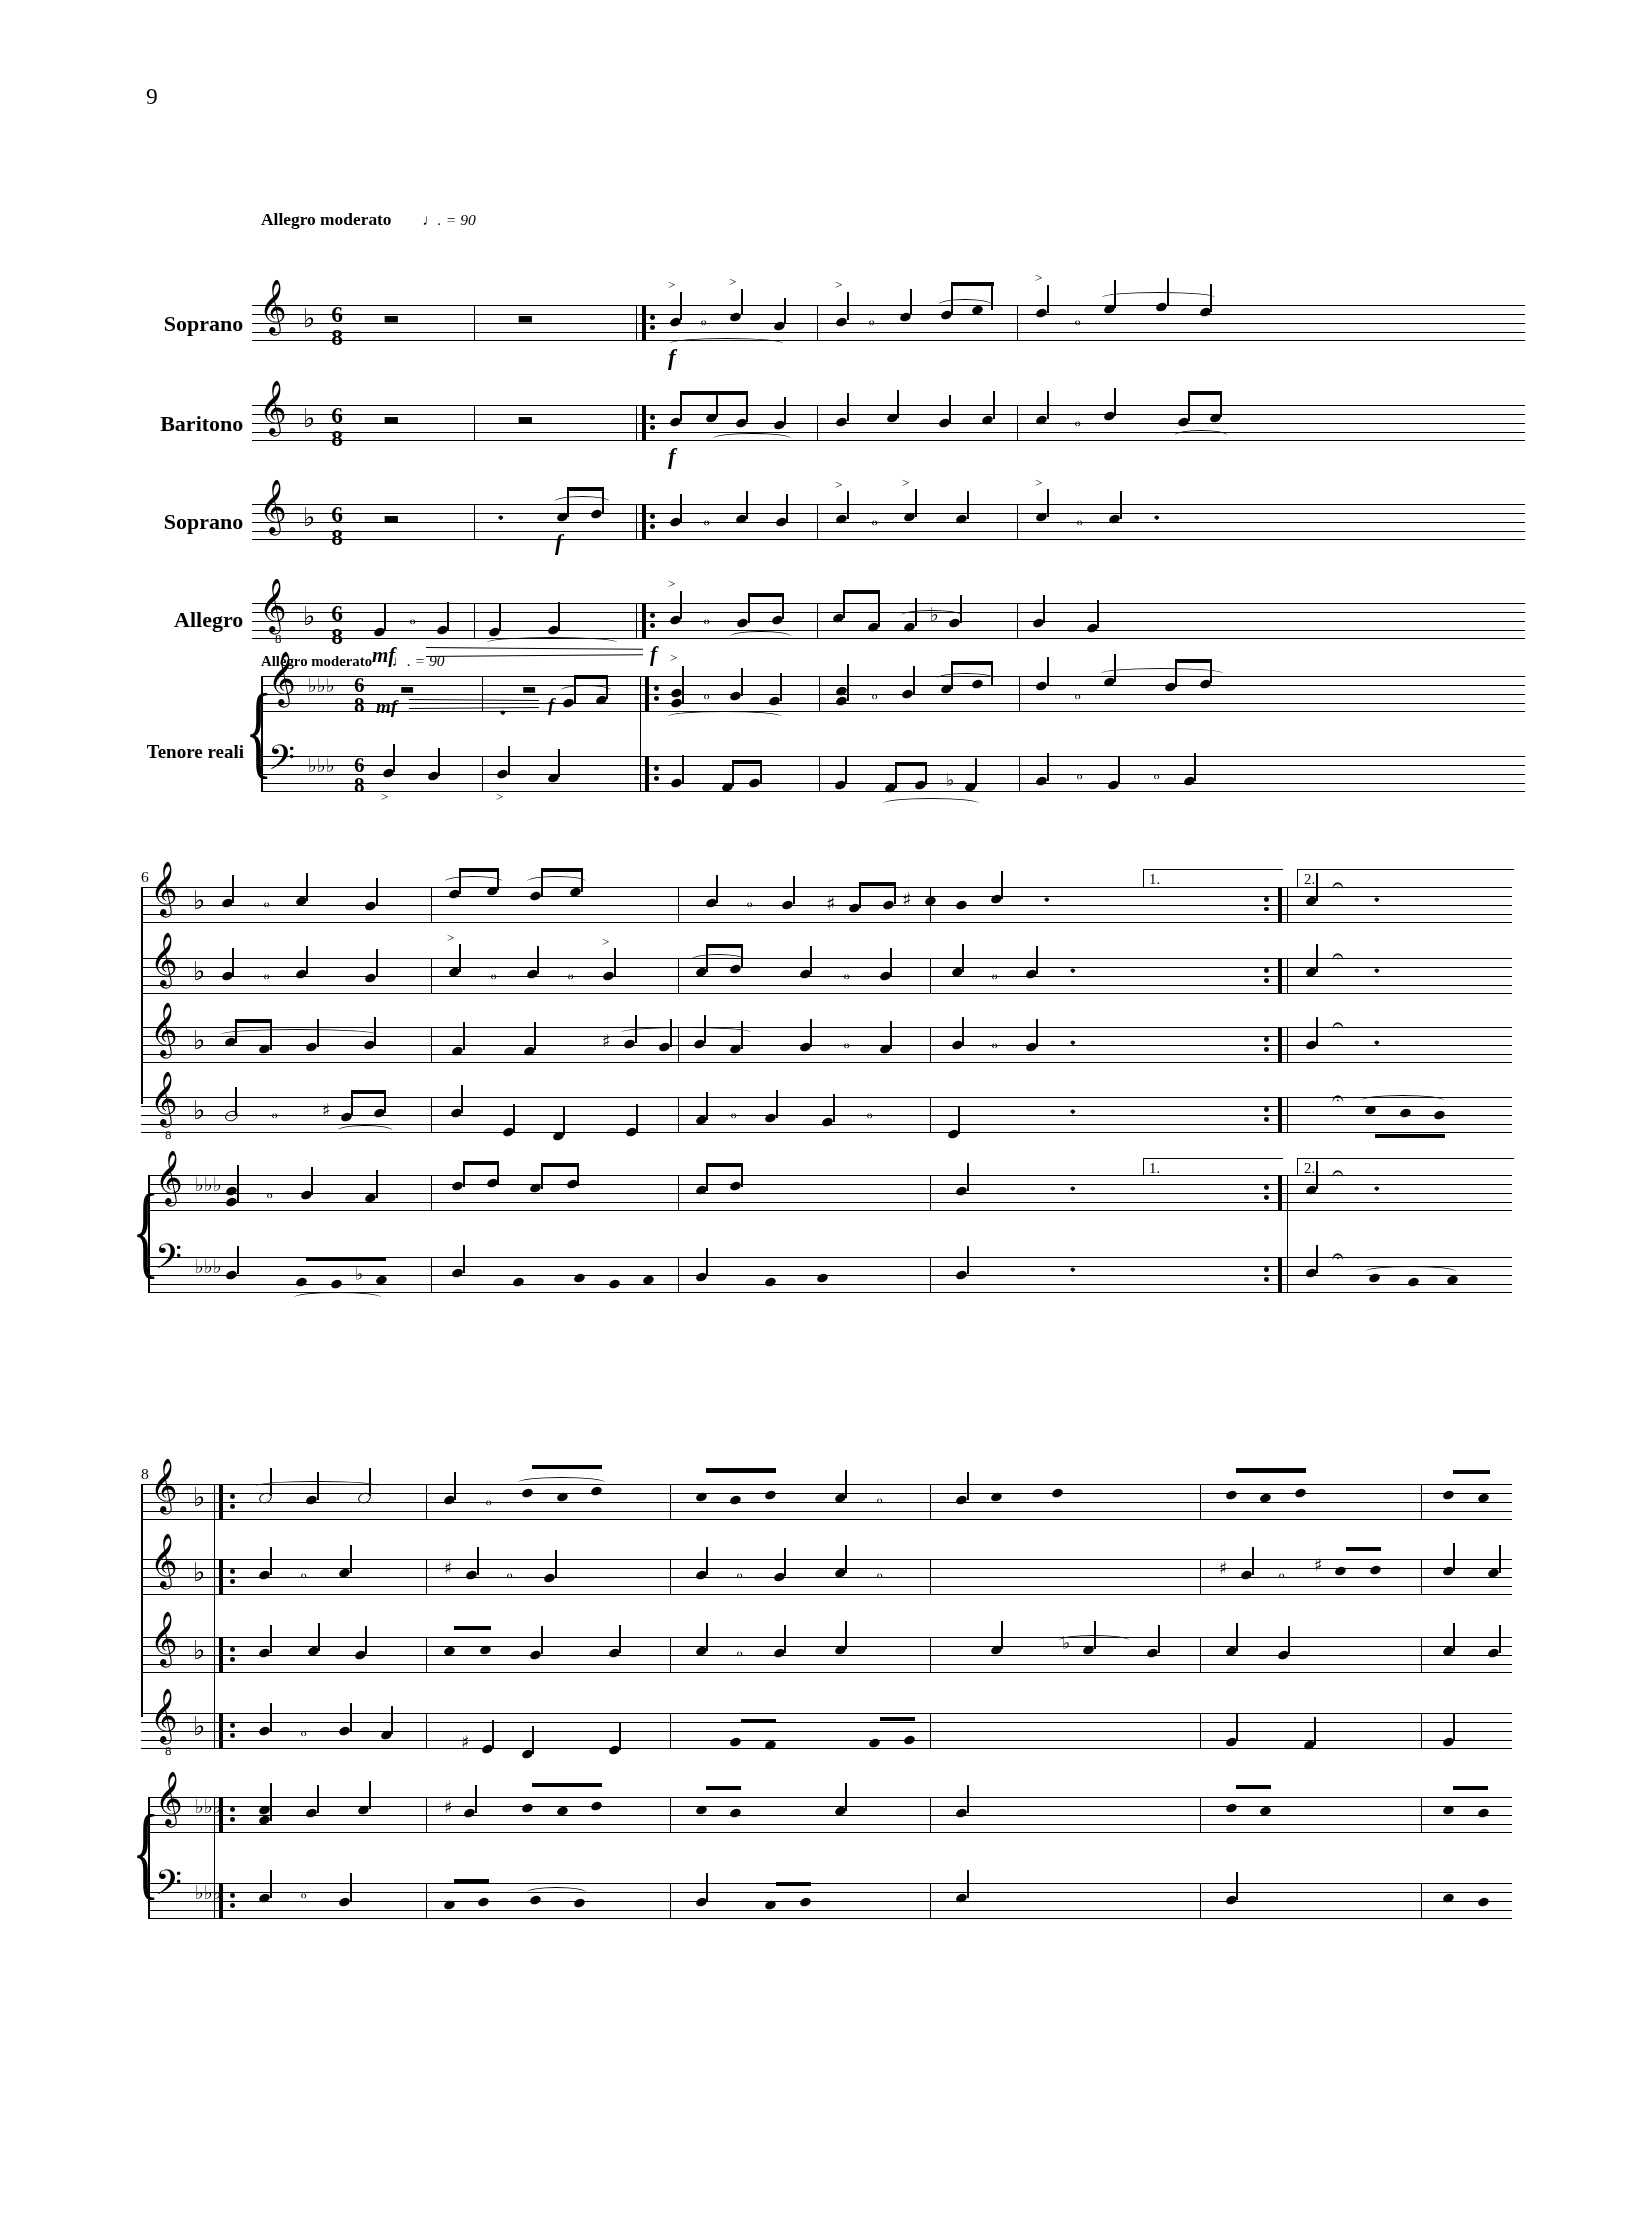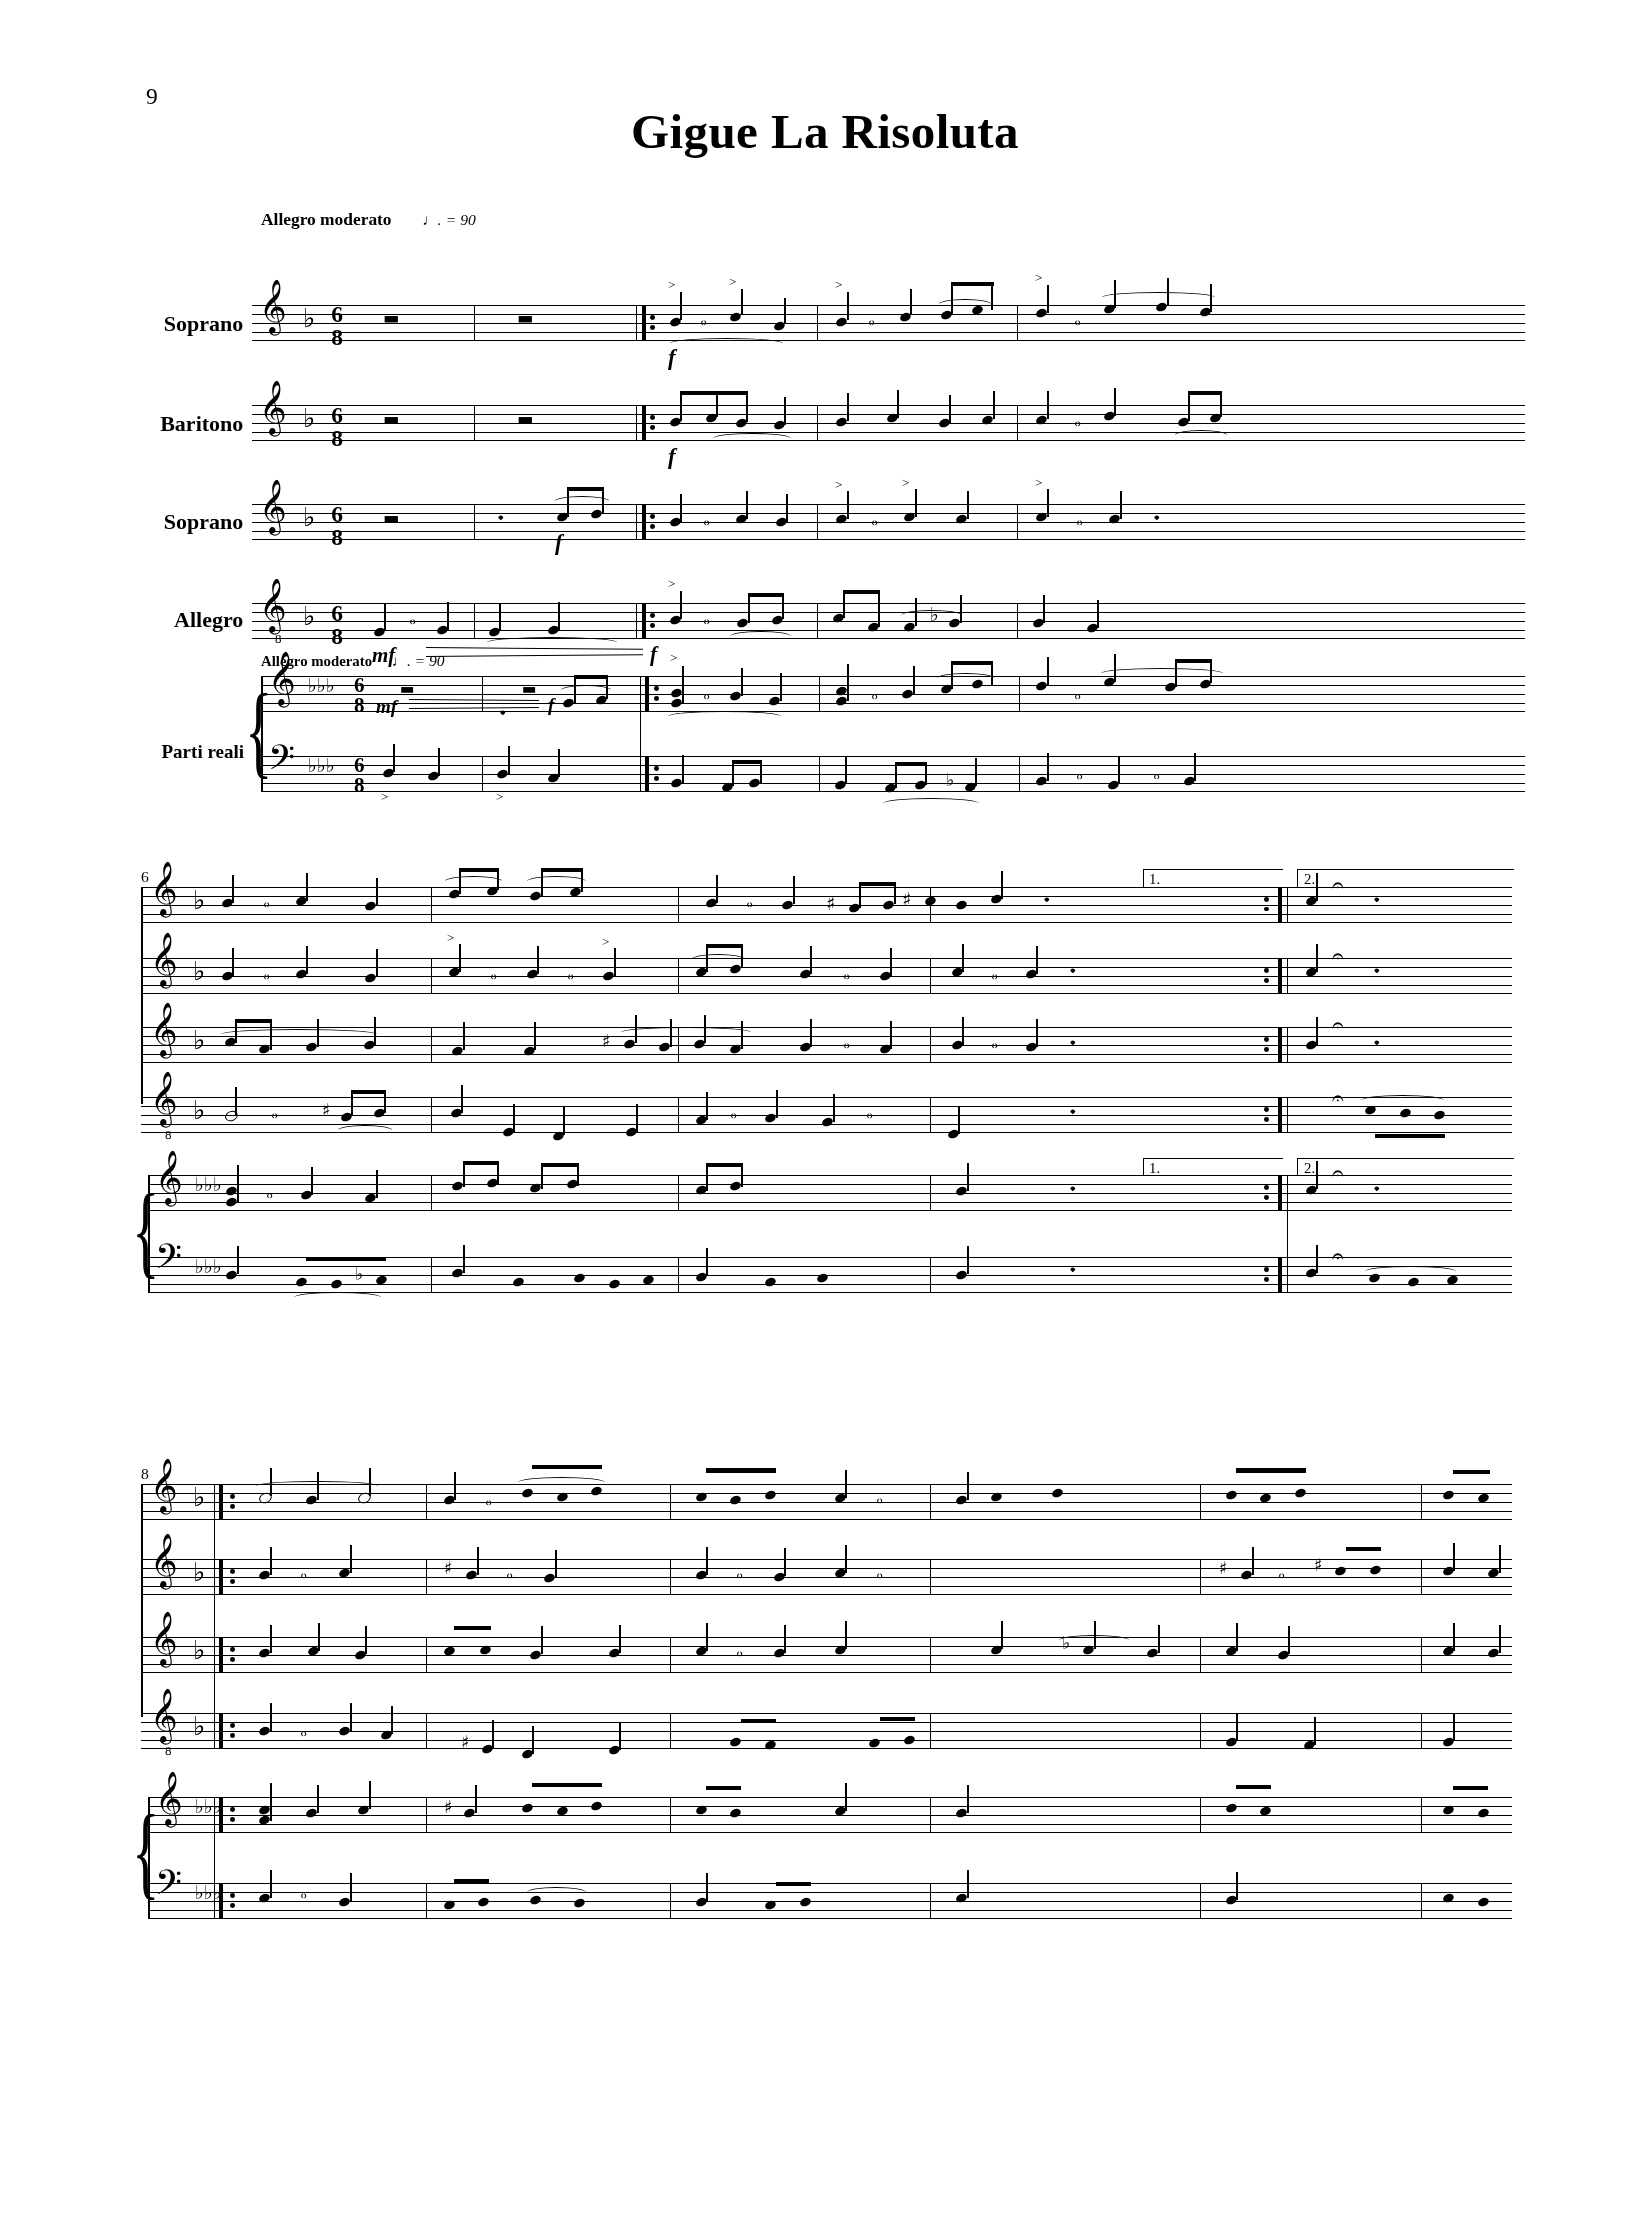--- a/index.html
+++ b/index.html
@@ -239,29 +239,28 @@
     transform: scaleX(0.55);
     transform-origin: left center;
   }
 </style>
 </head>
 <body>
 
 <div class="page">
 
   <div class="page-number">9</div>
-  <div class="title">Gigue La Risoluta</div>
 
   <div class="system" id="system-1">
 
     <div class="voice-label" style="left:-8.7px; top:76px; width:130px;">Soprano</div>
     <div class="voice-label" style="left:-8.7px; top:176px; width:130px;">Baritono</div>
     <div class="voice-label" style="left:-8.7px; top:274px; width:130px;">Soprano</div>
     <div class="voice-label" style="left:-8.7px; top:372px; width:130px;">Allegro</div>
-    <div class="voice-label" style="left:-26px; top:506px; width:148px; font-size:19px;">Parti reali</div>
+    <div class="voice-label" style="left:-26px; top:506px; width:148px; font-size:19px;">Tenore reali</div>
 
     <div class="tempo" style="left:139px; top:-26px;">
       <span>Allegro moderato</span>
       <span class="metro" style="margin-left:26px;">♩.</span>
       <span class="metro">= 90</span>
     </div>
 
     <div class="stave" style="left:130px; top:70px; width:1273px;"></div>
     <div class="clef" style="left:137px; top:47px;">𝄞</div>
     <div class="keysig" style="left:181px; top:70px;">♭</div>

